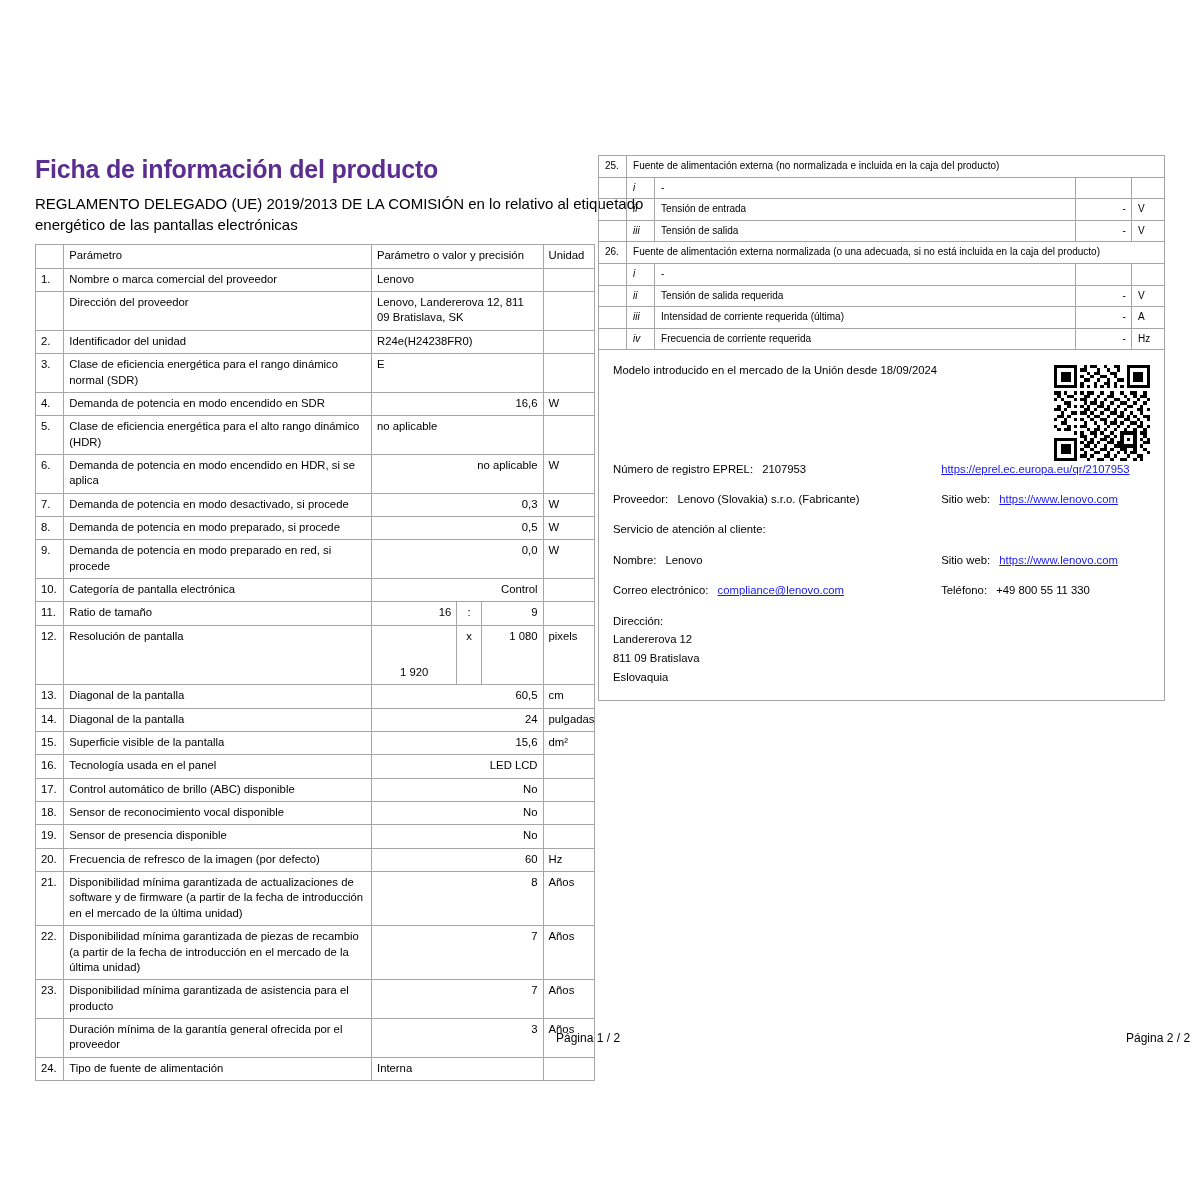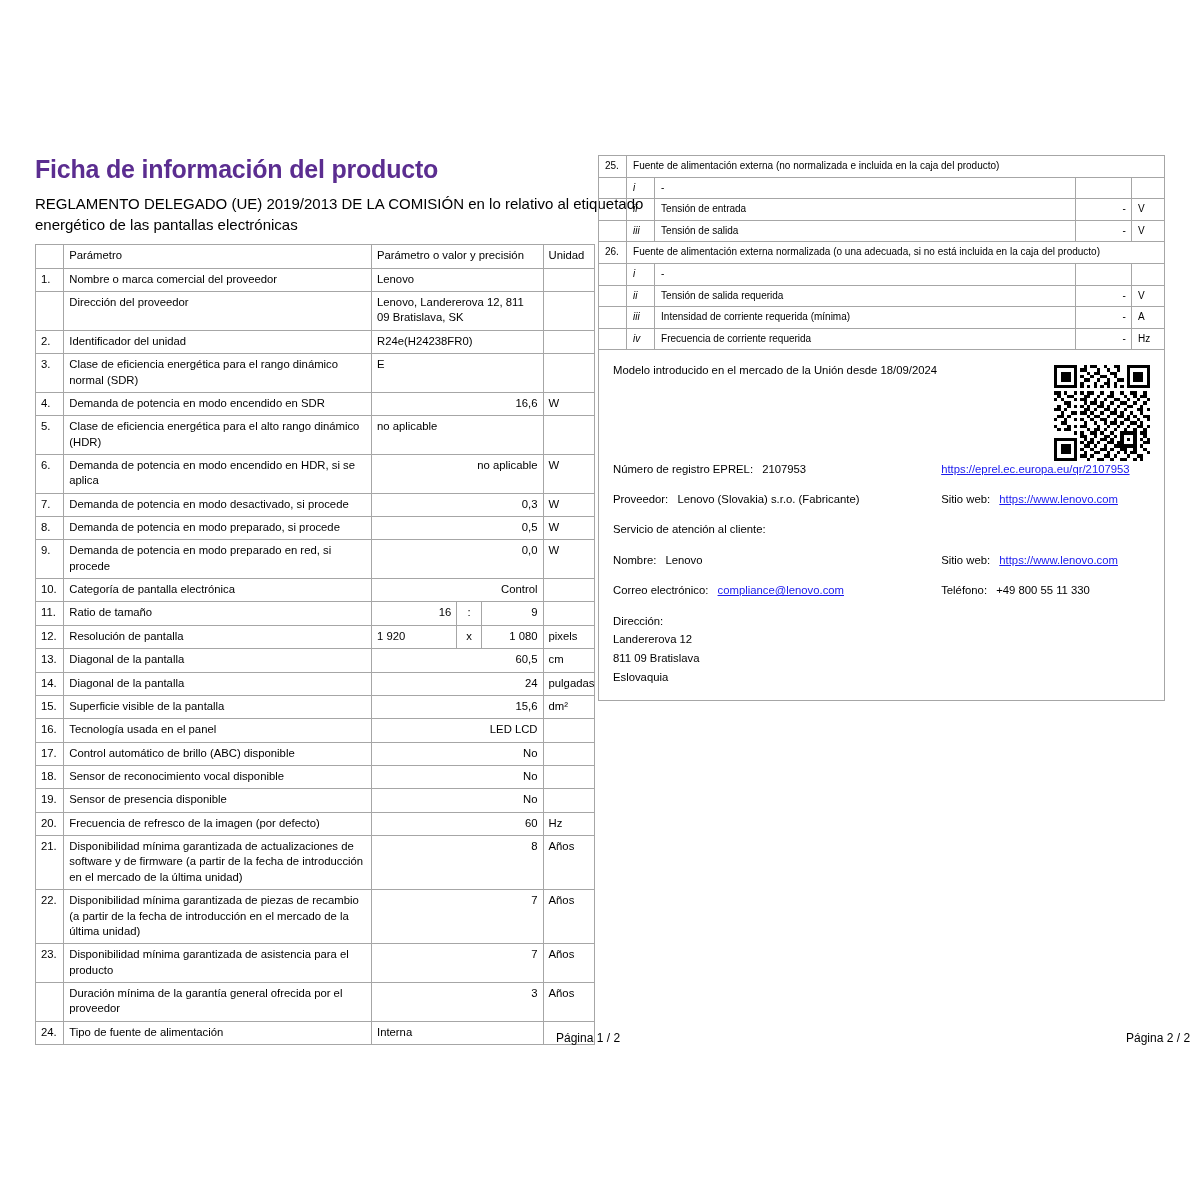--- a/index.html
+++ b/index.html
@@ -61,21 +61,21 @@
   .right-al { text-align: right; }
   
   .ratio-wrap {
     display: flex;
     width: 100%;
   }
   .ratio-a { width: 50%; text-align: right; }
   .ratio-sep { width: 16%; text-align: center; }
   .ratio-b { width: 34%; text-align: right; }
   .res-wrap { display:flex; width:100%; }
-  .res-a { width: 50%; text-align: left; }
+  .res-a { width: 50%; text-align: center; margin-top: 36px; }
   .res-sep { width: 16%; text-align: center; }
   .res-b { width: 34%; text-align: right; }
 
   
   .right-col {
     position: absolute;
     left: 598px;
     top: 155px;
     width: 567px;
   }
@@ -387,21 +387,21 @@
         <tr>
           <td></td>
           <td class="p-rom">ii</td>
           <td>Tensión de salida requerida</td>
           <td class="p-val">-</td>
           <td>V</td>
         </tr>
         <tr>
           <td></td>
           <td class="p-rom">iii</td>
-          <td>Intensidad de corriente requerida (mínima)</td>
+          <td>Intensidad de corriente requerida (última)</td>
           <td class="p-val">-</td>
           <td>A</td>
         </tr>
         <tr>
           <td></td>
           <td class="p-rom">iv</td>
           <td>Frecuencia de corriente requerida</td>
           <td class="p-val">-</td>
           <td>Hz</td>
         </tr>

